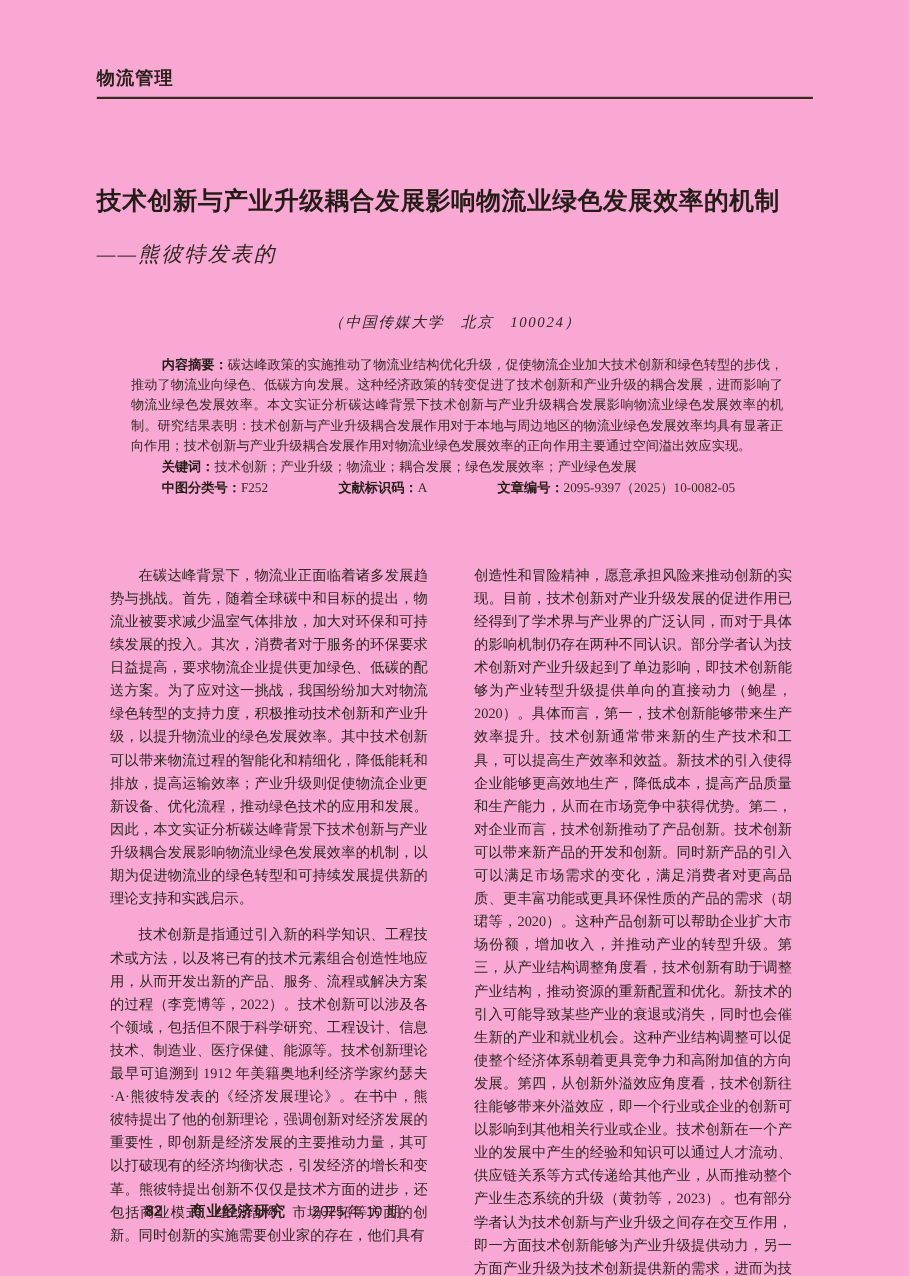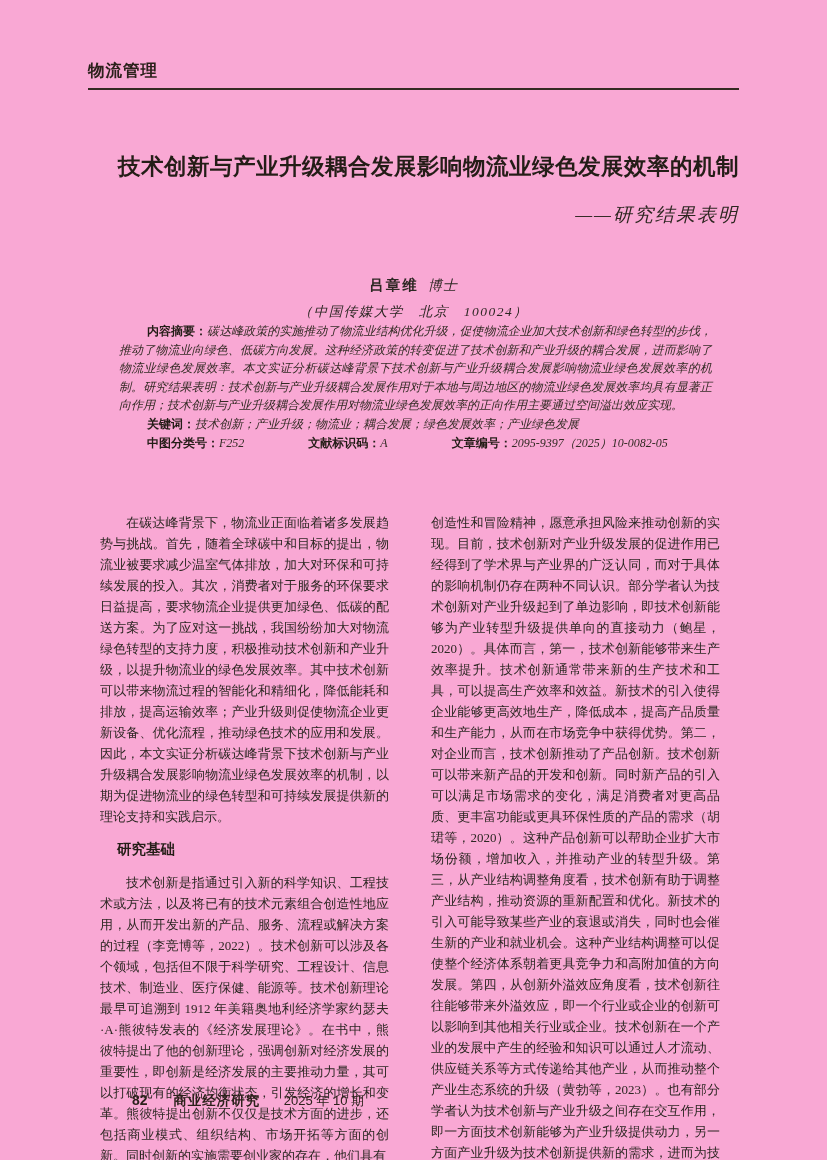--- a/index.html
+++ b/index.html
@@ -17,21 +17,21 @@
     border-bottom: 2.5px solid #352a22;
     padding-bottom: 6px;
   }
   .section-label {
     font-family: "Liberation Sans", "DejaVu Sans", sans-serif;
     font-weight: bold; font-size: 16.5px; color: #2b211b;
     letter-spacing: 1px;
   }
 
   
-  .title-block { position: absolute; left: 88px; top: 152px; width: 651px; text-align: right; }
+  .title-block { position: absolute; left: 88px; top: 168px; width: 651px; text-align: left; }
   .article-title {
     margin: 0;
     font-family: "Liberation Sans", "DejaVu Sans", sans-serif;
     font-weight: bold; font-size: 22.5px; color: #241d17;
     letter-spacing: 0.5px; line-height: 30px;
   }
   .article-subtitle {
     margin-top: 20px;
     font-family: "Liberation Serif", "DejaVu Serif", serif;
     font-style: italic;
@@ -54,21 +54,21 @@
   
   .meta {
     position: absolute; left: 119px; top: 322px; width: 593px;
     font-size: 12px; line-height: 18.6px; text-align: justify;
   }
   .meta p { margin: 0; }
   .meta-label {
     font-family: "Liberation Sans", "DejaVu Sans", sans-serif;
     font-weight: bold; font-style: normal; color: #241d17; margin-left: 28px;
   }
-  .kai { font-style: italic; color: #332b24; }
+  .kai { color: #332b24; }
   .clc-line { text-align: left; }
   .clc-gap { display: inline-block; width: 36px; }
 
   
   .col {
     position: absolute; top: 500px; width: 313px;
     font-size: 13px; line-height: 21px; text-align: justify;
   }
   .col-left  { left: 88px; }
   .col-right { left: 419px; }
@@ -94,39 +94,35 @@
 <body>
 
 <div class="page">
 
   <div class="header">
     <span class="section-label">物流管理</span>
   </div>
 
   <div class="title-block">
     <h1 class="article-title">技术创新与产业升级耦合发展影响物流业绿色发展效率的机制</h1>
-    <div class="article-subtitle">——研究结果表明</div>
+    <div class="article-subtitle">——熊彼特发表的</div>
   </div>
 
   <div class="byline">
-    <div>
-      <span class="author-name">吕章维</span><span class="author-degree">博士</span>
-    </div>
     <div class="affiliation">（中国传媒大学　北京　100024）</div>
   </div>
 
   <div class="meta">
     <p><span class="meta-label">内容摘要：</span><span class="kai">碳达峰政策的实施推动了物流业结构优化升级，促使物流企业加大技术创新和绿色转型的步伐，推动了物流业向绿色、低碳方向发展。这种经济政策的转变促进了技术创新和产业升级的耦合发展，进而影响了物流业绿色发展效率。本文实证分析碳达峰背景下技术创新与产业升级耦合发展影响物流业绿色发展效率的机制。研究结果表明：技术创新与产业升级耦合发展作用对于本地与周边地区的物流业绿色发展效率均具有显著正向作用；技术创新与产业升级耦合发展作用对物流业绿色发展效率的正向作用主要通过空间溢出效应实现。</span></p>
     <p><span class="meta-label">关键词：</span><span class="kai">技术创新；产业升级；物流业；耦合发展；绿色发展效率；产业绿色发展</span></p>
     <p class="clc-line"><span class="meta-label">中图分类号：</span><span class="kai">F252</span><span class="clc-gap"></span><span class="meta-label">文献标识码：</span><span class="kai">A</span><span class="clc-gap"></span><span class="meta-label">文章编号：</span><span class="kai">2095-9397（2025）10-0082-05</span></p>
   </div>
 
   <div class="col col-left">
     <p>在碳达峰背景下，物流业正面临着诸多发展趋势与挑战。首先，随着全球碳中和目标的提出，物流业被要求减少温室气体排放，加大对环保和可持续发展的投入。其次，消费者对于服务的环保要求日益提高，要求物流企业提供更加绿色、低碳的配送方案。为了应对这一挑战，我国纷纷加大对物流绿色转型的支持力度，积极推动技术创新和产业升级，以提升物流业的绿色发展效率。其中技术创新可以带来物流过程的智能化和精细化，降低能耗和排放，提高运输效率；产业升级则促使物流企业更新设备、优化流程，推动绿色技术的应用和发展。因此，本文实证分析碳达峰背景下技术创新与产业升级耦合发展影响物流业绿色发展效率的机制，以期为促进物流业的绿色转型和可持续发展提供新的理论支持和实践启示。</p>
-    <h2 class="body-heading">研究基础</h2>
     <p>技术创新是指通过引入新的科学知识、工程技术或方法，以及将已有的技术元素组合创造性地应用，从而开发出新的产品、服务、流程或解决方案的过程（李竞博等，2022）。技术创新可以涉及各个领域，包括但不限于科学研究、工程设计、信息技术、制造业、医疗保健、能源等。技术创新理论最早可追溯到 1912 年美籍奥地利经济学家约瑟夫·A·熊彼特发表的《经济发展理论》。在书中，熊彼特提出了他的创新理论，强调创新对经济发展的重要性，即创新是经济发展的主要推动力量，其可以打破现有的经济均衡状态，引发经济的增长和变革。熊彼特提出创新不仅仅是技术方面的进步，还包括商业模式、组织结构、市场开拓等方面的创新。同时创新的实施需要创业家的存在，他们具有</p>
   </div>
 
   <div class="col col-right">
     <p class="no-indent">创造性和冒险精神，愿意承担风险来推动创新的实现。目前，技术创新对产业升级发展的促进作用已经得到了学术界与产业界的广泛认同，而对于具体的影响机制仍存在两种不同认识。部分学者认为技术创新对产业升级起到了单边影响，即技术创新能够为产业转型升级提供单向的直接动力（鲍星，2020）。具体而言，第一，技术创新能够带来生产效率提升。技术创新通常带来新的生产技术和工具，可以提高生产效率和效益。新技术的引入使得企业能够更高效地生产，降低成本，提高产品质量和生产能力，从而在市场竞争中获得优势。第二，对企业而言，技术创新推动了产品创新。技术创新可以带来新产品的开发和创新。同时新产品的引入可以满足市场需求的变化，满足消费者对更高品质、更丰富功能或更具环保性质的产品的需求（胡珺等，2020）。这种产品创新可以帮助企业扩大市场份额，增加收入，并推动产业的转型升级。第三，从产业结构调整角度看，技术创新有助于调整产业结构，推动资源的重新配置和优化。新技术的引入可能导致某些产业的衰退或消失，同时也会催生新的产业和就业机会。这种产业结构调整可以促使整个经济体系朝着更具竞争力和高附加值的方向发展。第四，从创新外溢效应角度看，技术创新往往能够带来外溢效应，即一个行业或企业的创新可以影响到其他相关行业或企业。技术创新在一个产业的发展中产生的经验和知识可以通过人才流动、供应链关系等方式传递给其他产业，从而推动整个产业生态系统的升级（黄勃等，2023）。也有部分学者认为技术创新与产业升级之间存在交互作用，即一方面技术创新能够为产业升级提供动力，另一方面产业升级为技术创新提供新的需求，进而为技术创新提供了更大空间。</p>
   </div>
 
   <div class="footer">
     <span class="page-number">82</span>
     <span class="journal-name">商业经济研究</span>

